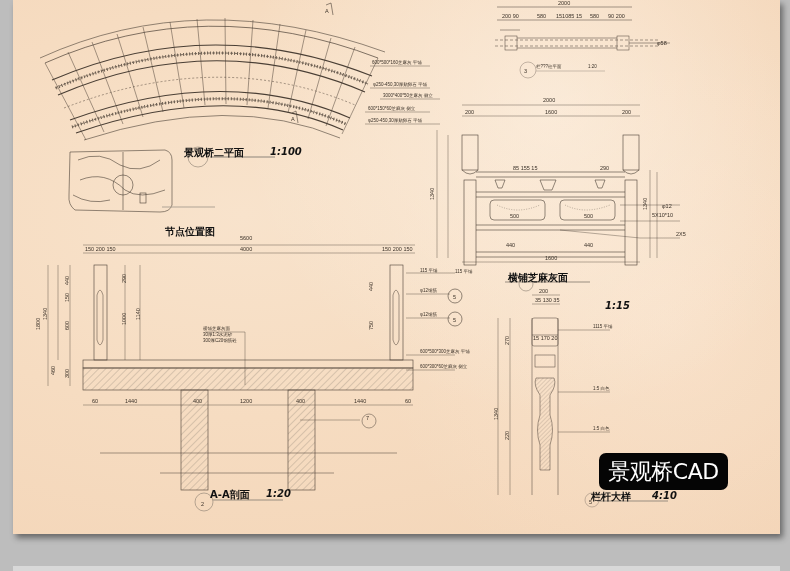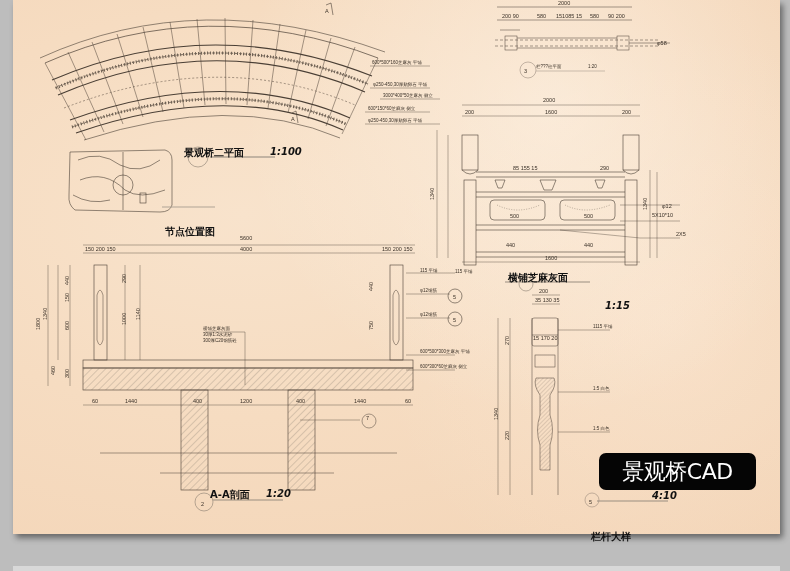--- a/index.html
+++ b/index.html
@@ -8,21 +8,21 @@
     background: radial-gradient(ellipse at 30% 40%, #f8e3cc 0%, #f6dcc1 45%, #f3d4b6 100%);
     box-shadow: 3px 4px 6px rgba(0,0,0,0.45); }
   .paper::after { content:""; position:absolute; inset:0;
     background: radial-gradient(circle at 70% 20%, rgba(255,248,238,0.5), transparent 45%),
                 radial-gradient(circle at 85% 60%, rgba(255,240,225,0.35), transparent 40%); pointer-events:none; }
   .strip { position:absolute; left:13px; top:566px; width:767px; height:5px; background:#d8d8d8; }
   svg.draw { position:absolute; left:0; top:0; }
   .lbl { position:absolute; font-family:"DejaVu Sans", sans-serif; font-weight:bold; color:#111; white-space:nowrap; }
   .title { font-size:10px; }
   .scale { font-size:10px;font-style:italic; }
-  .badge { position:absolute; left:599px; top:453px; width:157px; height:37px; background:#050505; border-radius:7px;
+  .badge { position:absolute; left:599px; top:453px; width:129px; height:37px; background:#050505; border-radius:7px;
     color:#fff; font-family:"DejaVu Sans", sans-serif; font-size:22px; line-height:37px; text-align:center; letter-spacing:-0.5px; }
   .dim { font-family:"Liberation Sans", sans-serif; font-size:5.5px; fill:#3a3128; }
   .callout { font-family:"Liberation Sans", sans-serif; font-size:4.5px; fill:#3a3128; }
 </style>
 </head>
 <body>
 
 <div class="paper"></div>
 <div class="strip"></div>
 
@@ -290,16 +290,16 @@
 <div class="lbl scale" style="left:270px; top:146px;">1:100</div>
 
 <div class="lbl title" style="left:165px; top:189px;margin-top:36px;">节点位置图</div>
 
 <div class="lbl title" style="left:508px; top:271px;">横铺芝麻灰面</div>
 <div class="lbl scale" style="left:605px; top:271px;margin-top:29px;">1:15</div>
 
 <div class="lbl title" style="left:210px; top:488px;">A-A剖面</div>
 <div class="lbl scale" style="left:266px; top:488px;">1:20</div>
 
-<div class="lbl title" style="left:591px; top:490px;margin-top:40px;">栏杆大样</div>
+<div class="lbl title" style="left:591px; top:490px;">栏杆大样</div>
 <div class="lbl scale" style="left:652px; top:490px;">4:10</div>
 
 <div class="badge">景观桥CAD</div>
 
 </body></html>

